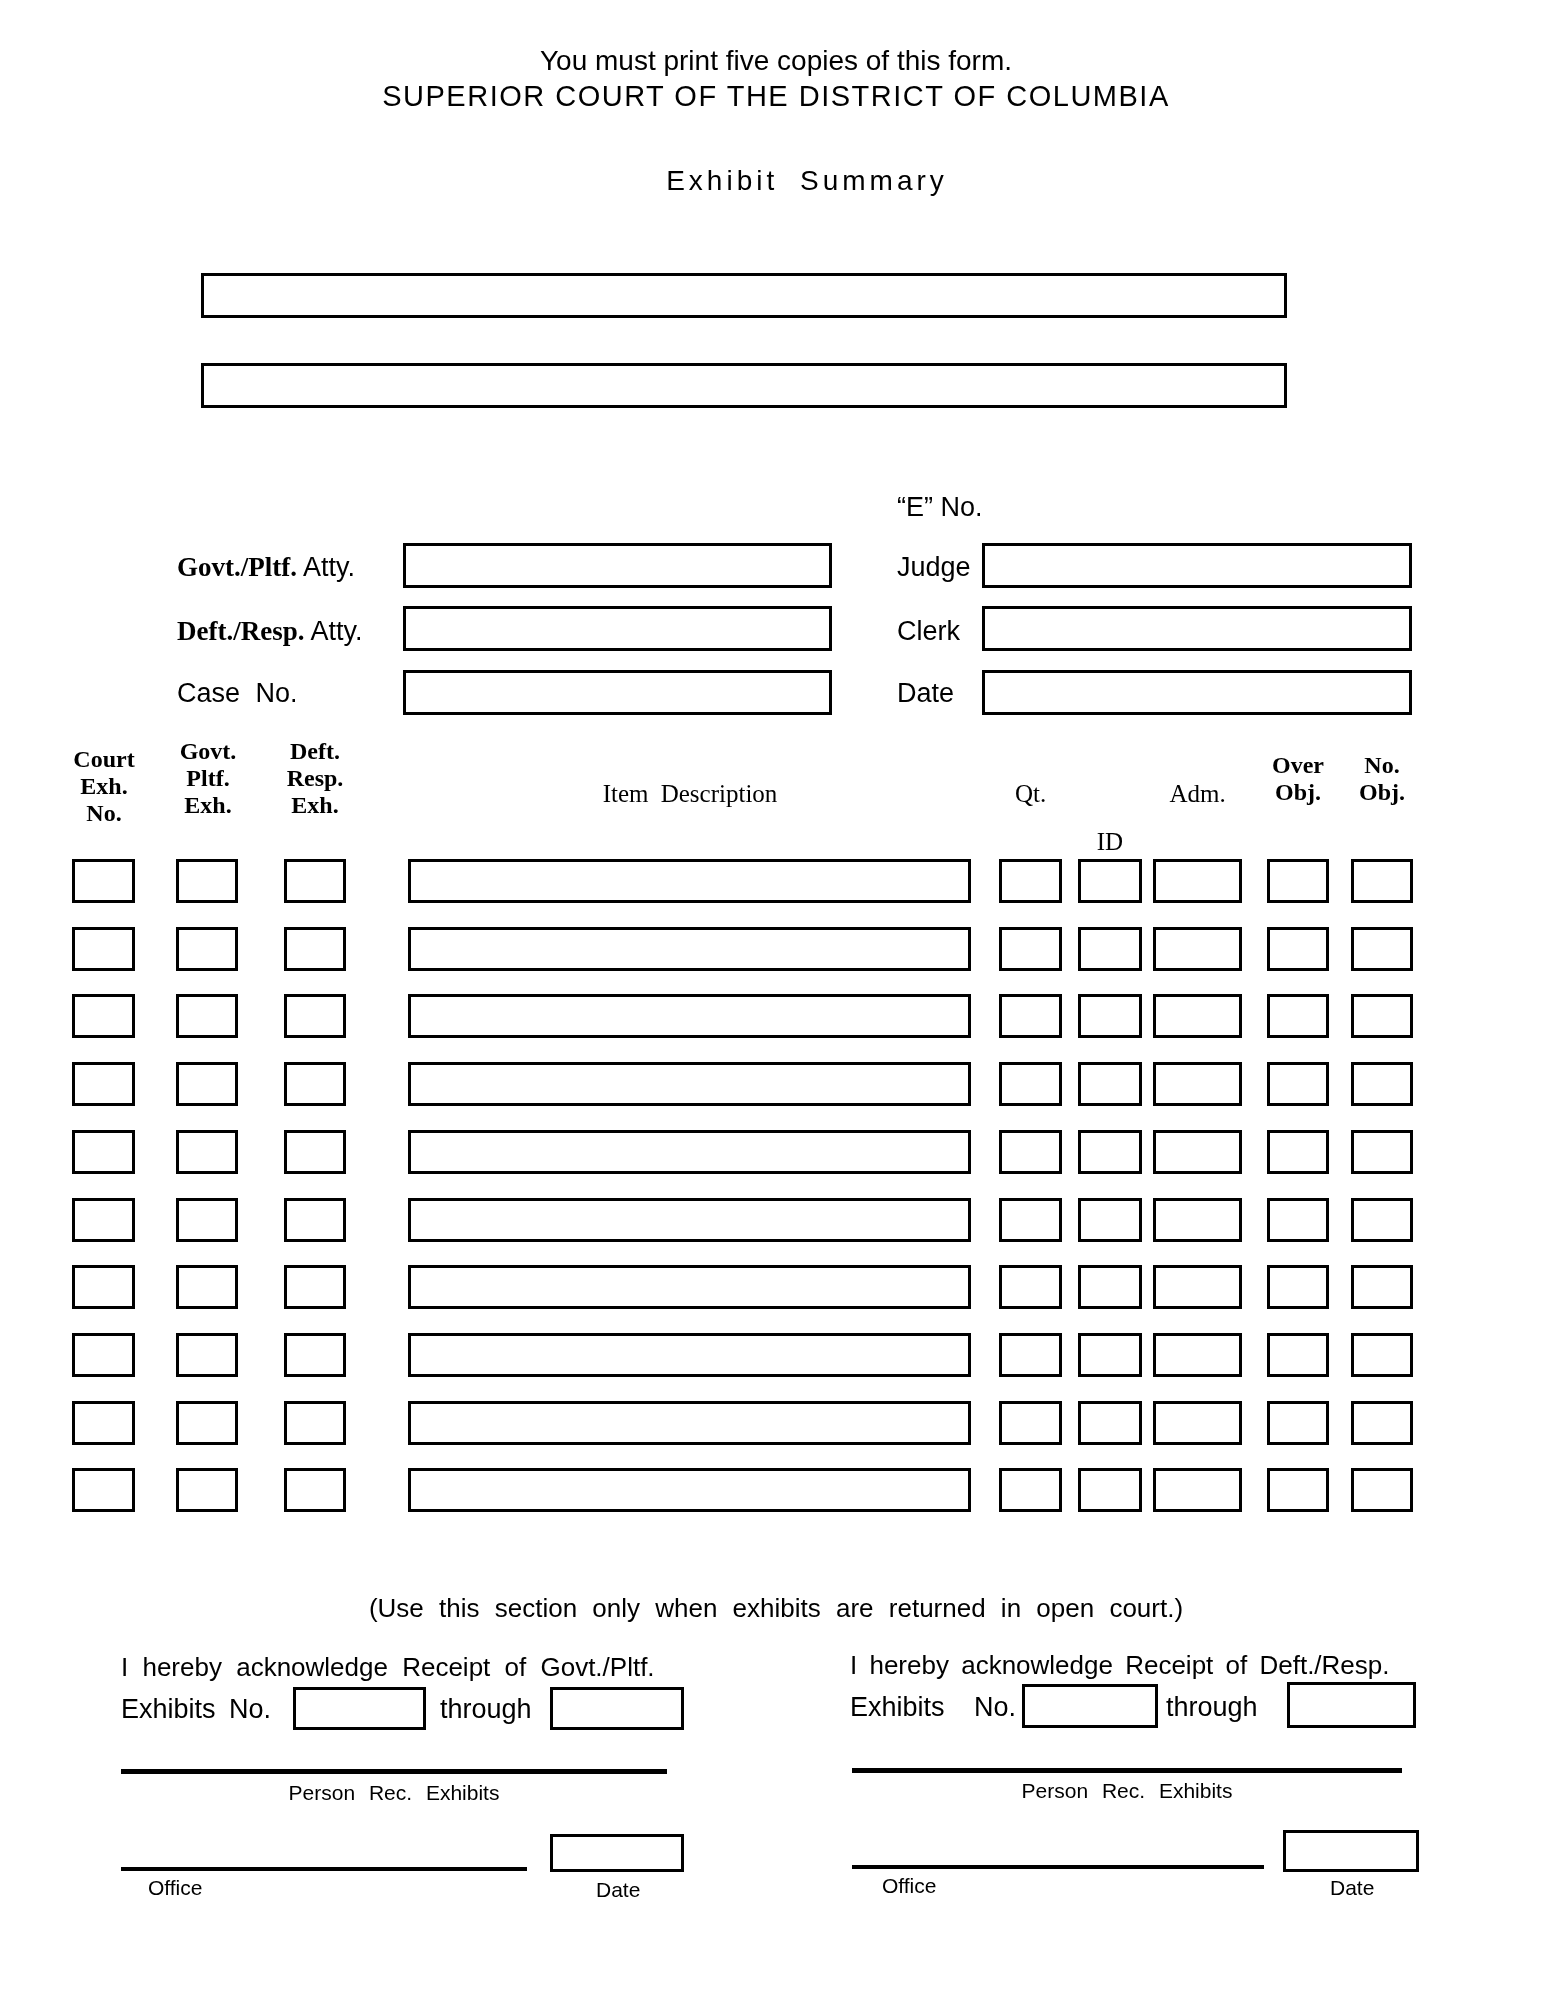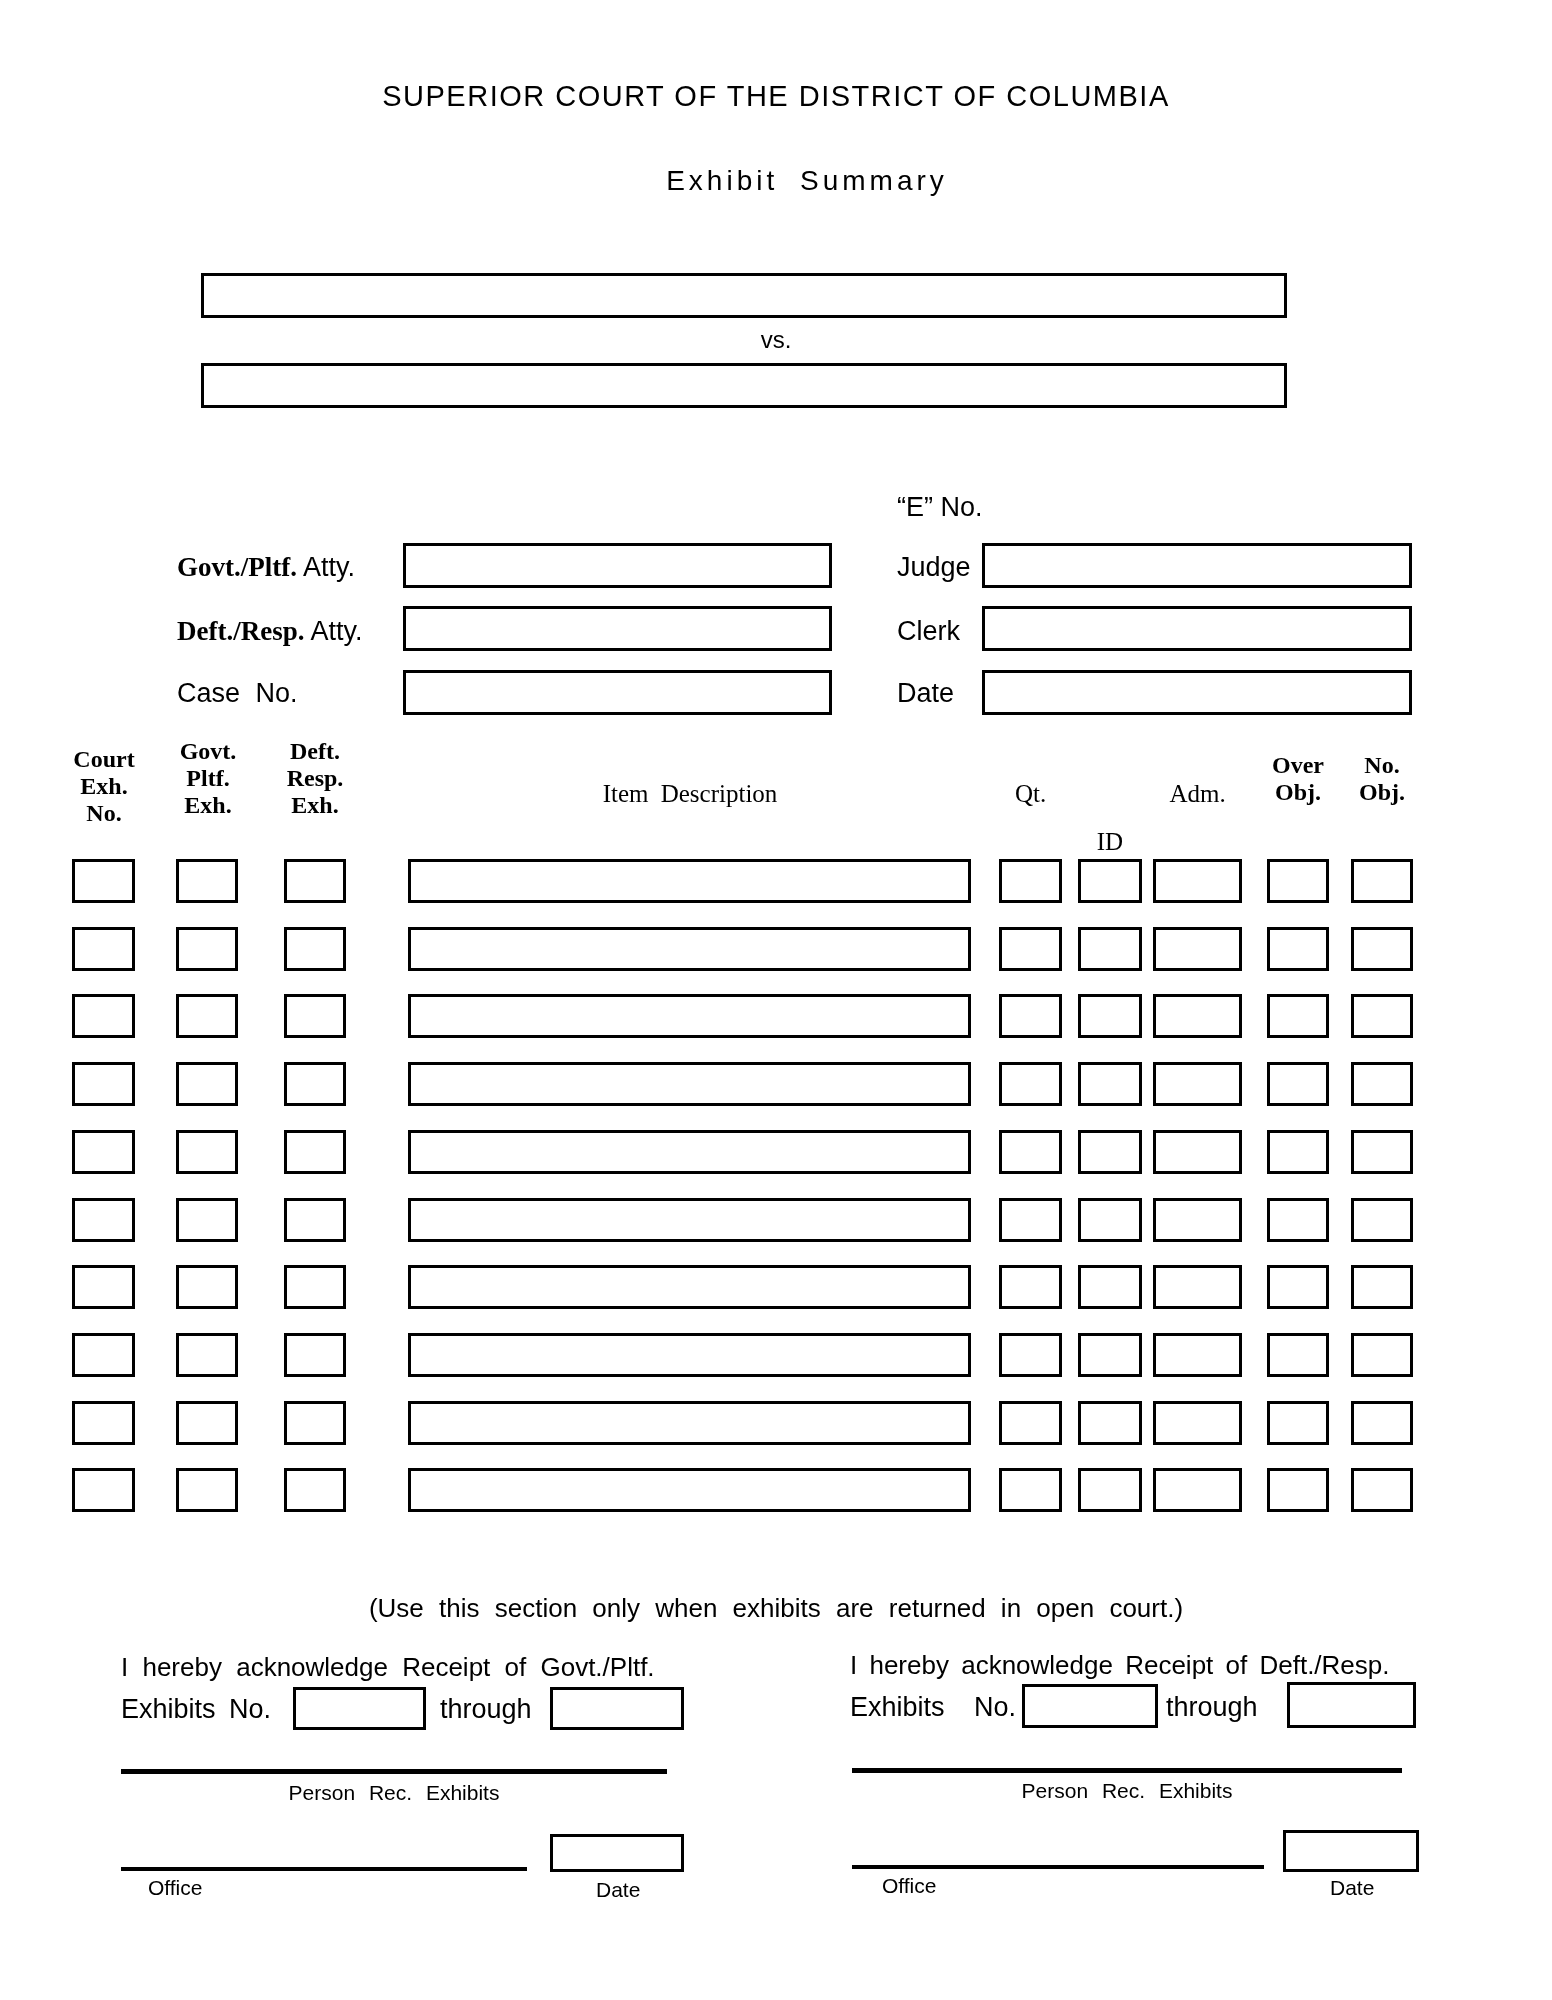--- a/index.html
+++ b/index.html
@@ -72,25 +72,25 @@
   .office-left{left:148px;top:1876px;}
   .office-right{left:882px;top:1874px;}
   .datelab-left{left:596px;top:1878px;}
   .datelab-right{left:1330px;top:1876px;}
 </style>
 </head>
 <body>
 
 <div class="page">
 
+  <div class="abs ctr instruction">You must print five copies of this form.</div>
   <div class="abs ctr court-title">SUPERIOR COURT OF THE DISTRICT OF COLUMBIA</div>
   <div class="abs ctr form-title">Exhibit Summary</div>
 
   <div class="abs fieldbox party-box party-top"></div>
-  <div class="abs ctr vs">vs.</div>
   <div class="abs fieldbox party-box party-bottom"></div>
 
   <div class="abs e-no lbl">“E” No.</div>
 
   <div class="abs lab-left rowA-lab lbl"><span class="serif-b">Govt./Pltf.</span> <span>Atty.</span></div>
   <div class="abs fieldbox atty-box rowA-box"></div>
   <div class="abs lab-right rowA-lab lbl">Judge</div>
   <div class="abs fieldbox right-box rowA-box"></div>
 
   <div class="abs lab-left rowB-lab lbl"><span class="serif-b">Deft./Resp.</span> <span>Atty.</span></div>

